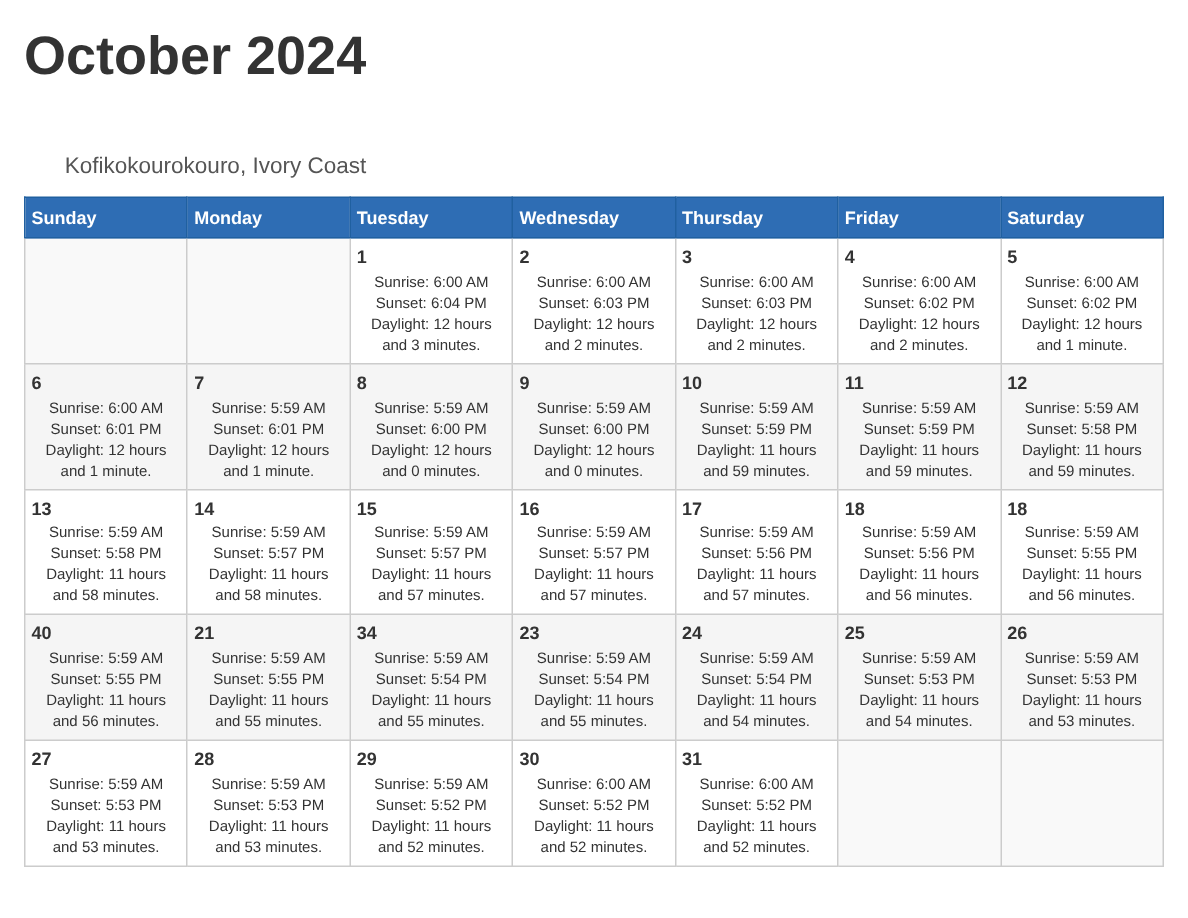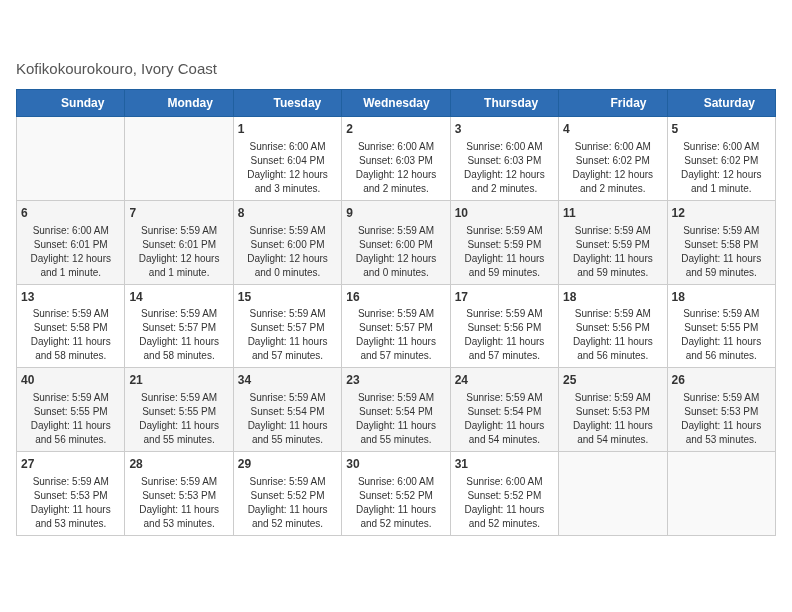--- a/index.html
+++ b/index.html
@@ -48,22 +48,22 @@
       margin-top: 44px;
     }
     table {
       width: 100%;
       border-collapse: collapse;
       font-size: 11px;
     }
     thead tr th {
       background-color: #2e6db4;
       color: #fff;
-      padding: 6px 20px;
-      text-align: right;
+      padding: 6px 4px;
+      text-align: left;
       font-size: 12px;
       font-weight: bold;
       border: 1px solid #2060a0;
     }
     tbody tr td {
       border: 1px solid #ccc;
       vertical-align: top;
       padding: 4px;
       height: 80px;
       width: 14.28%;
@@ -89,20 +89,21 @@
     }
     .empty {
       background-color: #f9f9f9 !important;
     }
   </style>
 </head>
 <body>
 
 <div class="header">
   <div class="title-block">
+    <div class="month-title">October 2024</div>
     <div class="subtitle">Kofikokourokouro, Ivory Coast</div>
   </div>
 </div>
 
 <table>
   <thead>
     <tr id="header-row">
         <th>Sunday</th>
         <th>Monday</th>
         <th>Tuesday</th>

